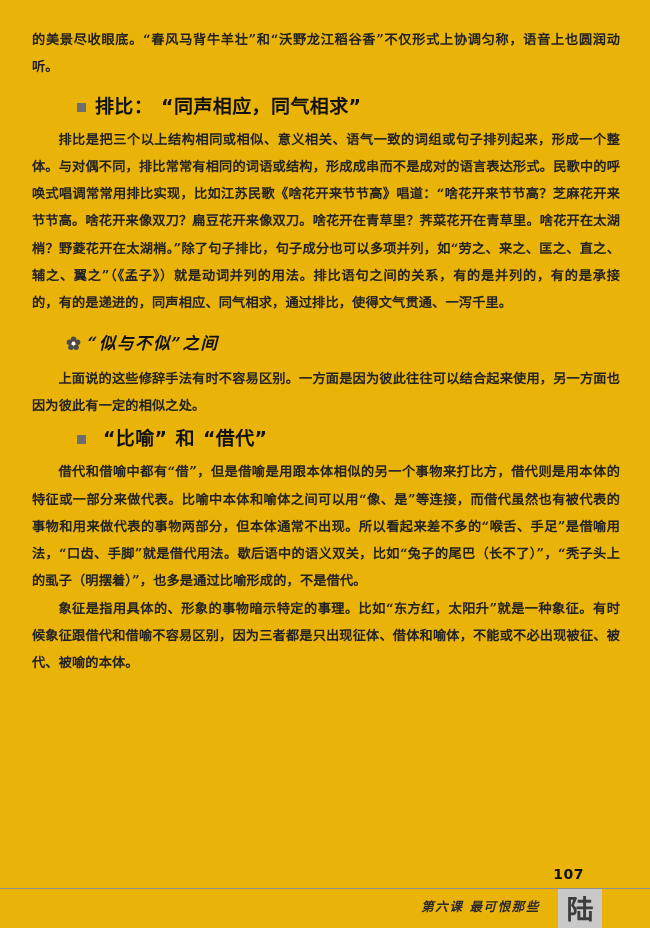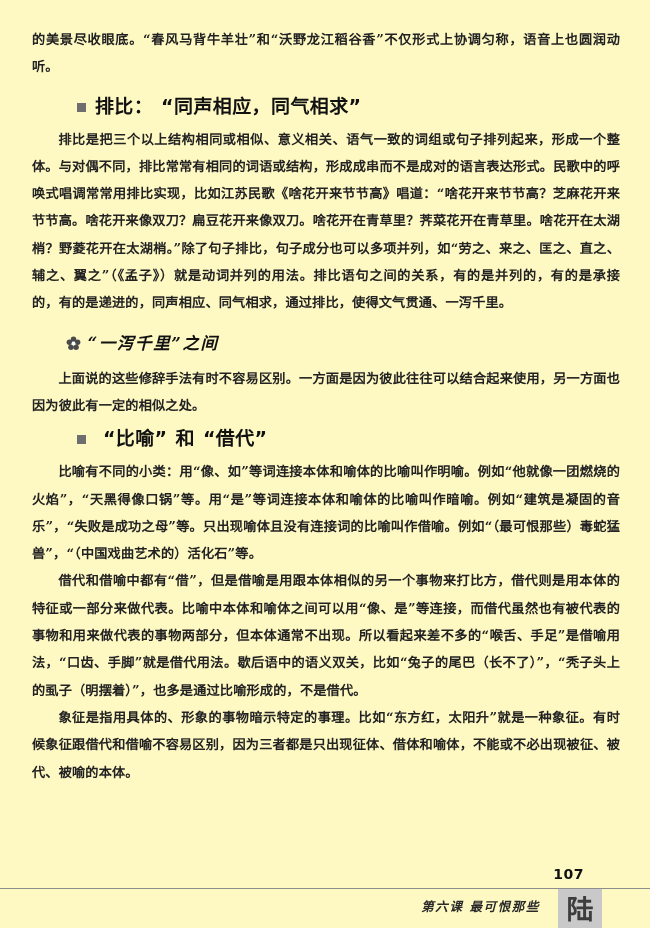--- a/index.html
+++ b/index.html
@@ -13,21 +13,21 @@
     overflow: hidden;
     font-family: "DejaVu Serif", "Liberation Serif", serif;
     color: #1b1b1b;
   }
 
   .page {
     position: relative;
     width: 650px;
     height: 928px;
     box-sizing: border-box;
-    background: #fef9c3;
+    background: #eab308;
   }
 
   .content {
     position: absolute;
     left: 32px;
     top: 26px;
     width: 588px;
   }
 
   
@@ -176,30 +176,29 @@
         <svg viewBox="0 0 24 24" width="15" height="15" aria-hidden="true">
           <g fill="#4a4a4a">
             <circle cx="12" cy="5.2" r="4.4"></circle>
             <circle cx="18.6" cy="10.0" r="4.4"></circle>
             <circle cx="16.1" cy="17.8" r="4.4"></circle>
             <circle cx="7.9" cy="17.8" r="4.4"></circle>
             <circle cx="5.4" cy="10.0" r="4.4"></circle>
           </g>
           <circle cx="12" cy="12" r="3.1" fill="#ffffff"></circle>
         </svg>
-      </span><span>“一泻千里”之间</span>
+      </span><span>“似与不似”之间</span>
     </div>
 
     <p class="para indent">上面说的这些修辞手法有时不容易区别。一方面是因为彼此往往可以结合起来使用，另一方面也因为彼此有一定的相似之处。</p>
 
     <div class="subhead">
       <span class="sq"></span><span class="gap"></span><span>“比喻”</span><span class="gap"></span><span>和</span><span class="gap"></span><span>“借代”</span>
     </div>
 
-    <p class="para indent">比喻有不同的小类：用“像、如”等词连接本体和喻体的比喻叫作明喻。例如“他就像一团燃烧的火焰”，“天黑得像口锅”等。用“是”等词连接本体和喻体的比喻叫作暗喻。例如“建筑是凝固的音乐”，“失败是成功之母”等。只出现喻体且没有连接词的比喻叫作借喻。例如“（最可恨那些）毒蛇猛兽”，“（中国戏曲艺术的）活化石”等。</p>
 
     <p class="para indent">借代和借喻中都有“借”，但是借喻是用跟本体相似的另一个事物来打比方，借代则是用本体的特征或一部分来做代表。比喻中本体和喻体之间可以用“像、是”等连接，而借代虽然也有被代表的事物和用来做代表的事物两部分，但本体通常不出现。所以看起来差不多的“喉舌、手足”是借喻用法，“口齿、手脚”就是借代用法。歇后语中的语义双关，比如“兔子的尾巴（长不了）”，“秃子头上的虱子（明摆着）”，也多是通过比喻形成的，不是借代。</p>
 
 
 
 
     <p class="para indent">象征是指用具体的、形象的事物暗示特定的事理。比如“东方红，太阳升”就是一种象征。有时候象征跟借代和借喻不容易区别，因为三者都是只出现征体、借体和喻体，不能或不必出现被征、被代、被喻的本体。</p>
 
   </div>
 

